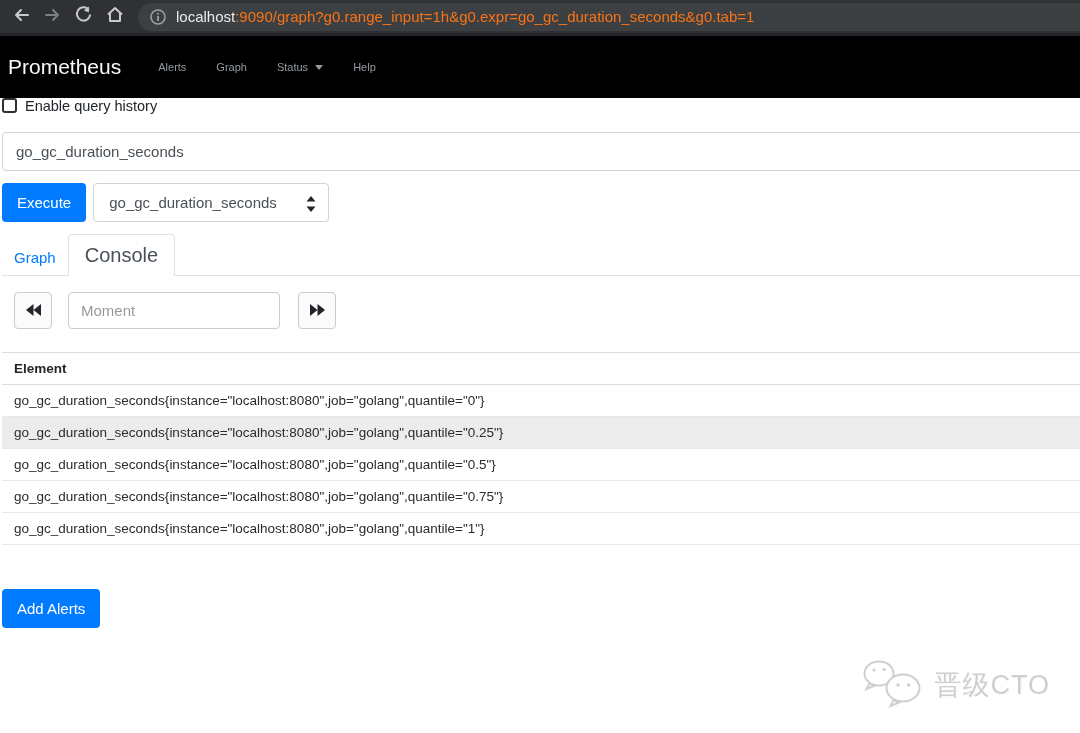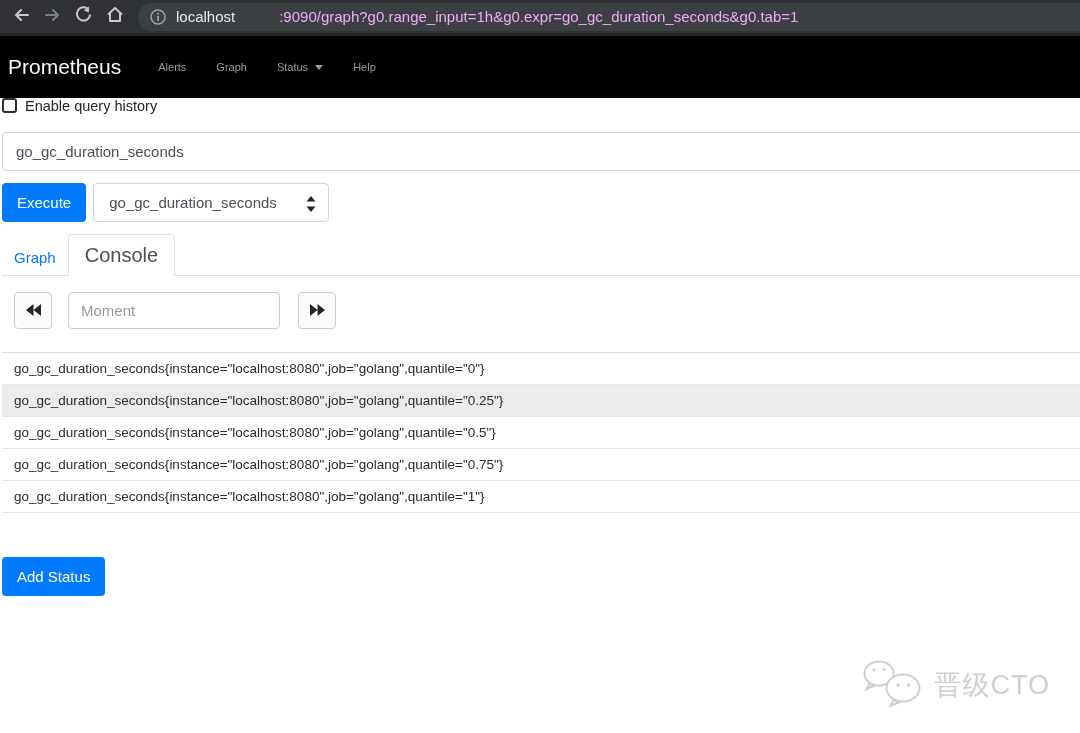--- a/index.html
+++ b/index.html
@@ -8,21 +8,21 @@
   body { position:relative; }
 
   
   .chrome { height:36px; background:#303134; border-bottom:3px solid #242528;
     display:flex; align-items:center; padding-left:6px; }
   .chrome-btn { width:31px; height:30px; display:flex; align-items:center; justify-content:center; }
   .url-pill { flex:1; height:28px; background:#3d4043; border-radius:14px 0 0 14px;
     margin-left:8px; display:flex; align-items:center; padding-left:11px;
     font-size:15px; color:#9aa0a6; white-space:nowrap; overflow:hidden;text-align:right; }
   .url-host { color:#e8eaed; }
-  .url-rest { color:#f0abfc;padding-left:44px; }
+  .url-rest { color:#f97316; }
   .info-icon { margin-right:9px; display:flex; }
 
   
   .pnav { height:62px; background:#000000; display:flex; align-items:center; padding:0 16px 0 8px; }
   .brand { color:#f8f9fa; font-size:21px; margin-right:27px; }
   .pnav-item { color:#949aa1; font-size:11px; margin-right:10px; padding:8px 10px;
     display:flex; align-items:center; cursor:pointer; }
   .caret-down { width:0; height:0; border-left:4px solid transparent;
     border-right:4px solid transparent; border-top:5px solid #949aa1; margin-left:7px; }
 
@@ -178,29 +178,30 @@
       <span>
         <svg width="15" height="12" viewBox="0 0 15 12">
             <polygon points="0,0 0,12 7.5,6" fill="#212529"></polygon>
             <polygon points="7.5,0 7.5,12 15,6" fill="#212529"></polygon>
           </svg>
       </span>
     </span>
   </div>
 
   <div class="console-table">
+    <div class="thead">Element</div>
     <div class="trow">go_gc_duration_seconds{instance="localhost:8080",job="golang",quantile="0"}</div>
     <div class="trow highlight">go_gc_duration_seconds{instance="localhost:8080",job="golang",quantile="0.25"}</div>
     <div class="trow">go_gc_duration_seconds{instance="localhost:8080",job="golang",quantile="0.5"}</div>
     <div class="trow">go_gc_duration_seconds{instance="localhost:8080",job="golang",quantile="0.75"}</div>
     <div class="trow">go_gc_duration_seconds{instance="localhost:8080",job="golang",quantile="1"}</div>
   </div>
 
   <div class="add-graph-row">
-    <button class="btn-primary">Add Status</button>
+    <button class="btn-primary">Add Alerts</button>
   </div>
 
 </div>
 
 <div class="watermark">
   <span>
     <svg width="68" height="52" viewBox="0 0 68 52">
       <g stroke="#cfcfcf" stroke-width="2" fill="#ffffff">
         <ellipse cx="21" cy="16.5" rx="14.5" ry="12"></ellipse>
         <path d="M11.5 26.5 L8.5 32 L16 28.8 Z"></path>

